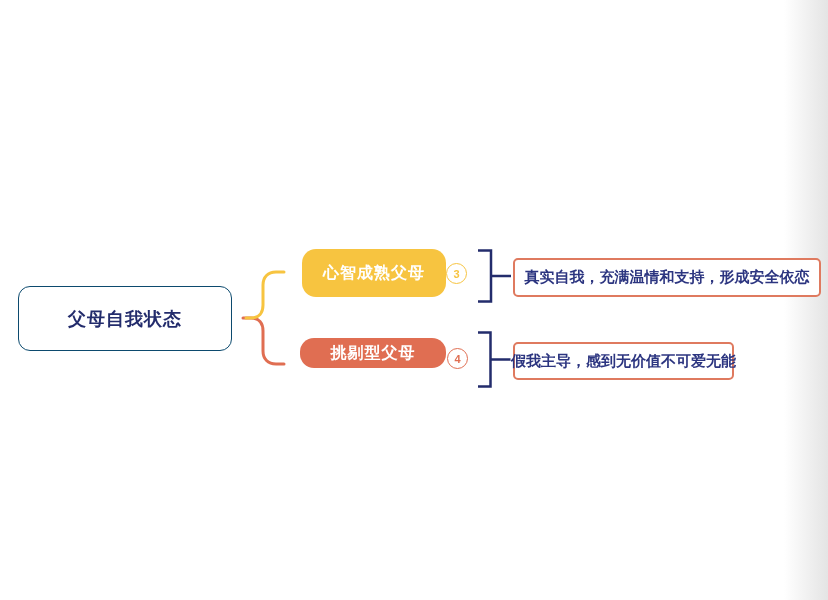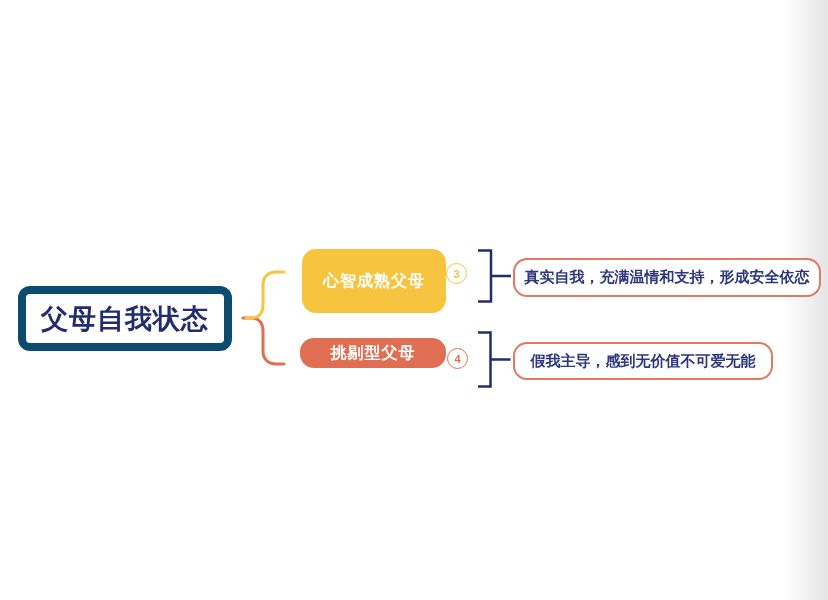--- a/index.html
+++ b/index.html
@@ -41,29 +41,29 @@
     box-sizing: border-box;
     z-index: 2;
     white-space: nowrap;
   }
   #root-node {
     left: 18px;
     top: 286px;
     width: 214px;
     height: 65px;
     background: #ffffff;
-    border: 8px solid #0c4a6e;
+    border: 1px solid #0c4a6e;
     border-radius: 12px;
-    font-size: 27px;
+    font-size: 18px;
     font-weight: 700;
     color: #232C6C;
     letter-spacing: 1px;
   }
   .topic {
-    height: 64px;
+    height: 48px;
     border-radius: 14px;
     font-size: 16px;
     font-weight: 700;
     color: #ffffff;
     letter-spacing: 1px;
   }
   #topic-1 {
     left: 302px;
     top: 249px;
     width: 144px;
@@ -98,35 +98,35 @@
   }
   #badge-2 {
     left: 447px;
     top: 348px;
     border: 1.5px solid #E06E52;
     color: #E06E52;
   }
   .summary-node {
     background: #ffffff;
     border: 2px solid #DF7A5F;
-    border-radius: 14px;
+    border-radius: 5px;
     font-size: 15px;
     font-weight: 700;
     color: #2C3580;
   }
   #summary-1 {
     left: 513px;
     top: 258px;
     width: 308px;
     height: 39px;
   }
   #summary-2 {
     left: 513px;
     top: 342px;
-    width: 260px;
+    width: 221px;
     height: 38px;
   }
 </style>
 </head>
 <body>
 
 <div id="canvas">
 
   <div id="edge-shadow"></div>
 

